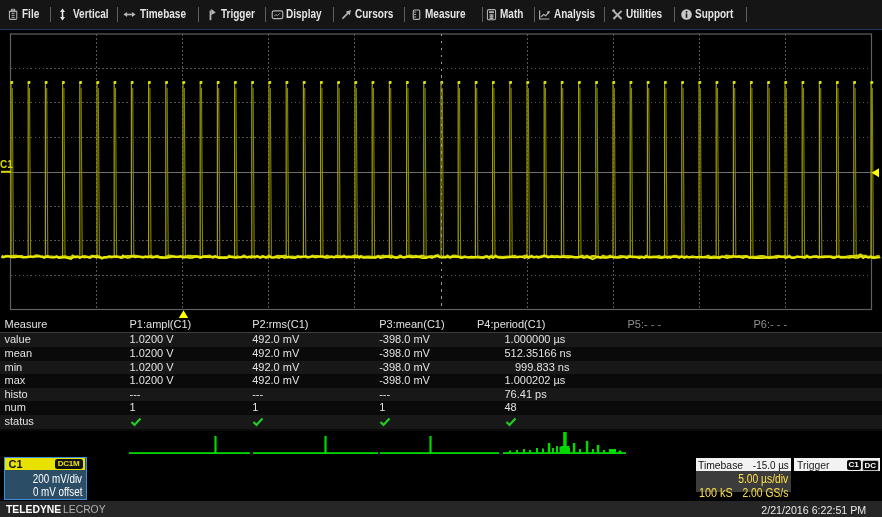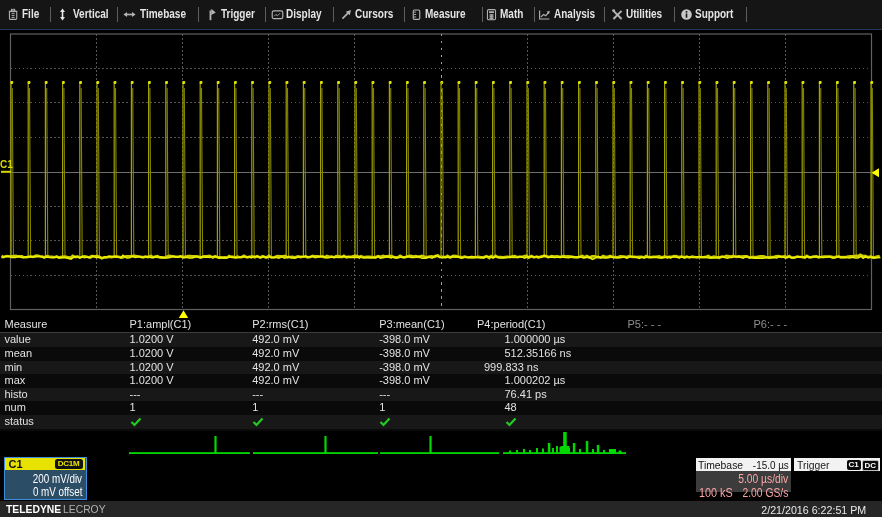--- a/index.html
+++ b/index.html
@@ -227,21 +227,21 @@
         <span style="position:absolute;left:129.5px;top:0">1.0200 V</span>
         <span style="position:absolute;left:252.2px;top:0">492.0 mV</span>
         <span style="position:absolute;left:379.2px;top:0">-398.0 mV</span>
         <span style="position:absolute;left:504.5px;top:0">512.35166 ns</span>
       </div>
       <div style="position:absolute;left:0;top:42.6px;width:882px;height:13.6px;background:#181818">
         <span style="position:absolute;left:4.5px;top:0">min</span>
         <span style="position:absolute;left:129.5px;top:0">1.0200 V</span>
         <span style="position:absolute;left:252.2px;top:0">492.0 mV</span>
         <span style="position:absolute;left:379.2px;top:0">-398.0 mV</span>
-        <span style="position:absolute;left:484px;top:0">999.833 ns</span>
+        <span style="position:absolute;left:515px;top:0">999.833 ns</span>
       </div>
       <div style="position:absolute;left:0;top:56.2px;width:882px;height:13.6px;background:#0a0a0a">
         <span style="position:absolute;left:4.5px;top:0">max</span>
         <span style="position:absolute;left:129.5px;top:0">1.0200 V</span>
         <span style="position:absolute;left:252.2px;top:0">492.0 mV</span>
         <span style="position:absolute;left:379.2px;top:0">-398.0 mV</span>
         <span style="position:absolute;left:504.5px;top:0">1.000202 µs</span>
       </div>
       <div style="position:absolute;left:0;top:69.8px;width:882px;height:13.6px;background:#181818">
         <span style="position:absolute;left:4.5px;top:0">histo</span>
@@ -310,21 +310,21 @@
 <span style="position:absolute;right:2px;top:1.5px;background:#111;color:#e8e200;font-weight:bold;font-size:8px;padding:0 3px;border-radius:2.5px;letter-spacing:-0.2px;line-height:10px">DC1M</span>
 </div>
 <div class="rsx2" style="right:3px;top:14px;color:#fff;font-size:12px">200 mV/div</div>
 <div class="rsx2" style="right:3px;top:27.5px;color:#fff;font-size:12px">0 mV offset</div>
 </div>
 <div style="position:absolute;left:695.5px;top:458px;width:95px;height:42px">
 <div style="position:absolute;left:0;top:0;width:95px;height:13.2px;background:#f2f2f2;color:#111">
 <span class="lsx" style="left:2px;top:0.5px;font-size:11.5px">Timebase</span>
         <span class="rsx" style="right:2px;top:0.5px;font-size:11.5px">-15.0 µs</span>
       </div>
-<div style="position:absolute;left:0;top:13.2px;width:95px;height:21px;background:#3c3c3c;color:#fca5a5">
+<div style="position:absolute;left:0;top:13.2px;width:95px;height:21px;background:#3c3c3c;color:#fde047">
 <div class="rsx" style="right:2.5px;top:1px;font-size:12px">5.00 µs/div</div>
 <div class="lsx" style="left:3px;top:14.5px;font-size:12px">100 kS</div>
 <div class="rsx" style="right:2.5px;top:14.5px;font-size:12px">2.00 GS/s</div>
 </div>
     </div>
 <div style="position:absolute;left:794px;top:458px;width:85.5px;height:42px">
 <div style="position:absolute;left:0;top:0;width:85.5px;height:13.2px;background:#f2f2f2;color:#1a1a1a">
 <span class="lsx" style="left:3px;top:0.5px;font-size:11.5px">Trigger</span>
 <span style="position:absolute;left:52.5px;top:1.5px;background:#0a0a0a;color:#fff;font-size:8px;font-weight:bold;padding:0 2px;border-radius:2px;line-height:10px">C1</span>
 <span style="position:absolute;left:67.5px;top:1.5px;background:#0a0a0a;color:#fff;font-size:8px;font-weight:bold;padding:0 2px;border-radius:2px;border:0.5px solid #bbb;line-height:9px">DC</span>

